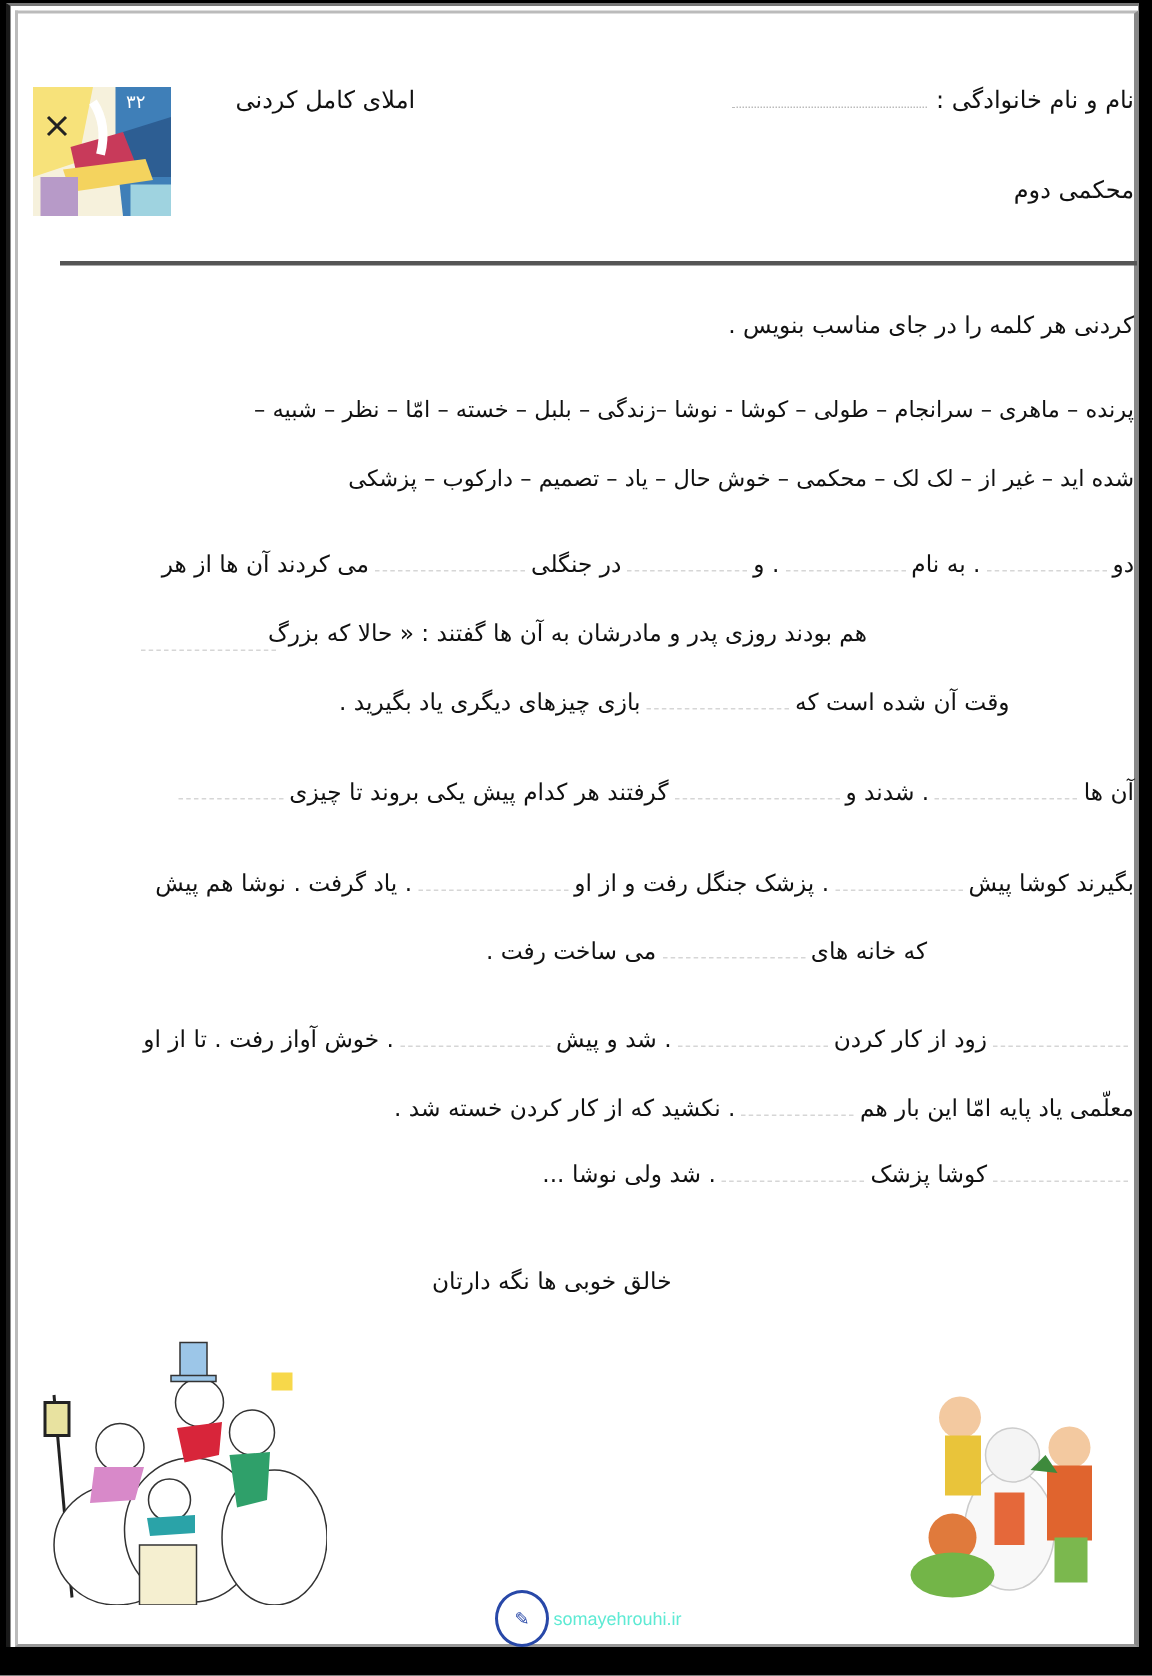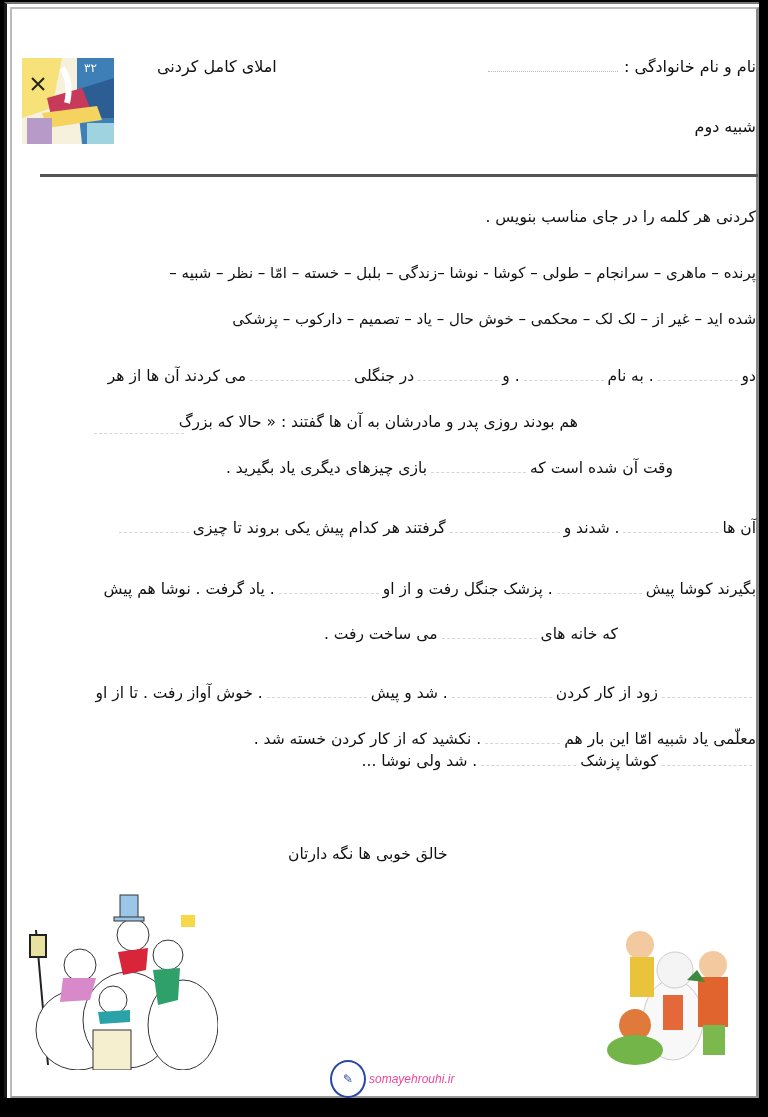--- a/index.html
+++ b/index.html
@@ -26,34 +26,34 @@
   .name-dots { display:inline-block; width:130px; border-bottom:1px dotted #bbb; height:1px; margin:0 6px; }
   .divider { position:absolute; left:40px; top:174px; width:718px; height:3px; background:#555; }
 
   
   .book-pic { position:absolute; left:22px; top:58px; width:92px; height:86px; overflow:hidden; }
   
   .snowmen { position:absolute; left:18px; top:890px; width:200px; height:180px; }
   .kids { position:absolute; left:595px; top:925px; width:150px; height:145px; }
   .logo { position:absolute; left:330px; top:1060px; display:flex; align-items:center; gap:3px; }
   .logo-circle { width:36px; height:38px; border-radius:50%; border:2px solid #2848a8; box-sizing:border-box; display:flex; align-items:center; justify-content:center; color:#2848a8; font-size:12px; font-weight:bold; }
-  .logo-text { font-family:"Liberation Sans", sans-serif; font-size:12px; color:#ec4899;font-style:italic; }
+  .logo-text { font-family:"Liberation Sans", sans-serif; font-size:12px; color:#5eead4; }
 </style>
 </head>
 <body>
 
 <div class="page">
   <div class="inner"></div>
 </div>
 
 <div class="rtl head-text" style="right:12px; top:57px;">
   <span>نام و نام خانوادگی :</span><span class="name-dots"></span>
 </div>
 <div class="rtl head-text" style="left:157px; top:57px;">املای کامل کردنی</div>
-<div class="rtl head-text" style="right:12px; top:117px;">شبیه دوم</div>
+<div class="rtl head-text" style="right:12px; top:117px;">محکمی دوم</div>
 
 <div class="book-pic">
   <svg width="92" height="86" viewBox="0 0 92 86">
     <rect width="92" height="86" fill="#f6f1dc"></rect>
     <polygon points="0,0 40,0 30,50 0,60" fill="#f7e27a"></polygon>
     <polygon points="55,0 92,0 92,86 60,86 55,40" fill="#3f7fb8"></polygon>
     <polygon points="60,30 92,20 92,60 70,60" fill="#2d5e93"></polygon>
     <polygon points="25,40 60,30 70,55 30,62" fill="#c83a5a"></polygon>
     <polygon points="20,55 75,48 80,62 25,70" fill="#f4d35e"></polygon>
     <rect x="5" y="60" width="25" height="26" fill="#b79ac8"></rect>
@@ -89,23 +89,23 @@
 <div class="rtl" style="right:12px; top:580px;">
   <span>بگیرند کوشا پیش</span><span class="blank" style="width:85px"></span><span>. پزشک جنگل رفت و از او</span><span class="blank" style="width:100px"></span><span>. یاد گرفت . نوشا هم پیش</span>
 </div>
 <div class="rtl" style="right:150px; top:625px;">
   <span>که خانه های</span><span class="blank" style="width:95px"></span><span>می ساخت رفت .</span>
 </div>
 <div class="rtl" style="right:12px; top:684px;">
   <span class="blank" style="width:90px"></span><span>زود از کار کردن</span><span class="blank" style="width:100px"></span><span>. شد و پیش</span><span class="blank" style="width:100px"></span><span>. خوش آواز رفت . تا از او</span>
 </div>
 <div class="rtl" style="right:12px; top:730px;">
-  <span>معلّمی یاد شبیه امّا این بار هم</span><span class="blank" style="width:75px"></span><span>. نکشید که از کار کردن خسته شد .</span>
+  <span>معلّمی یاد پایه امّا این بار هم</span><span class="blank" style="width:75px"></span><span>. نکشید که از کار کردن خسته شد .</span>
 </div>
-<div class="rtl" style="right:12px; top:752px;margin-left:19px;">
+<div class="rtl" style="right:12px; top:774px;margin-left:19px;">
   <span class="blank" style="width:90px"></span><span>کوشا پزشک</span><span class="blank" style="width:95px"></span><span>. شد ولی نوشا ...</span>
 </div>
 
 <div class="rtl" style="left:288px; top:845px;">خالق خوبی ها نگه دارتان</div>
 
 <div class="snowmen">
   <svg width="200" height="180" viewBox="0 0 200 180">
     <line x1="18" y1="40" x2="30" y2="175" stroke="#222" stroke-width="2"></line>
     <rect x="12" y="45" width="16" height="22" fill="#e8e2a0" stroke="#222" stroke-width="2"></rect>
     <ellipse cx="60" cy="140" rx="42" ry="40" fill="#fff" stroke="#333"></ellipse>

